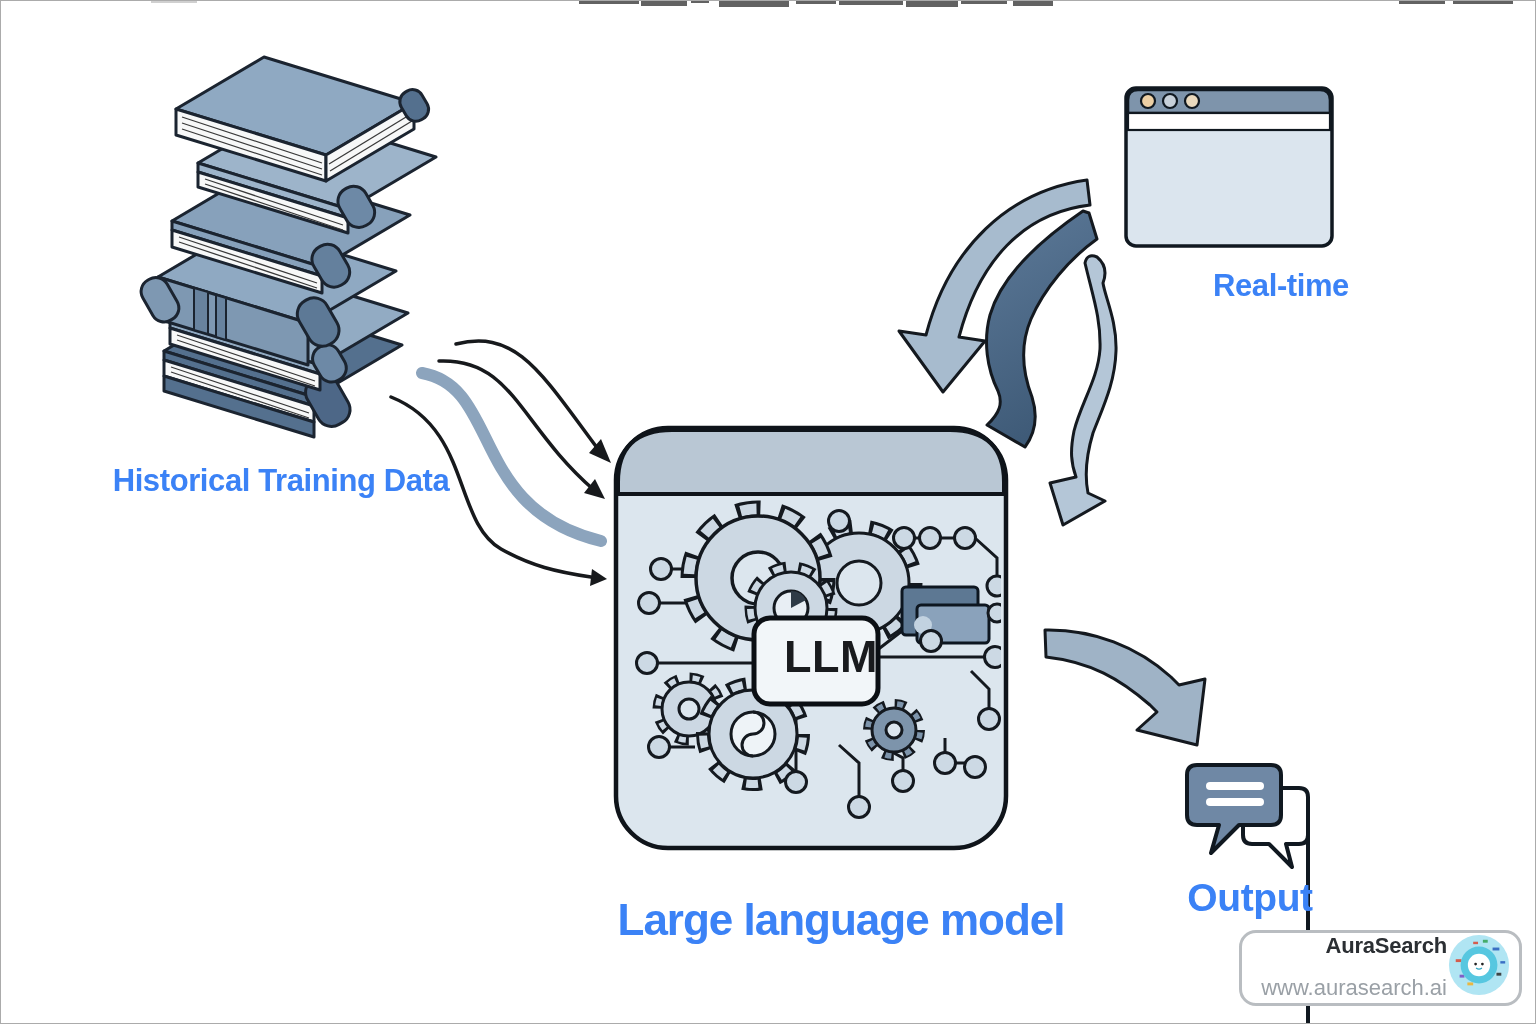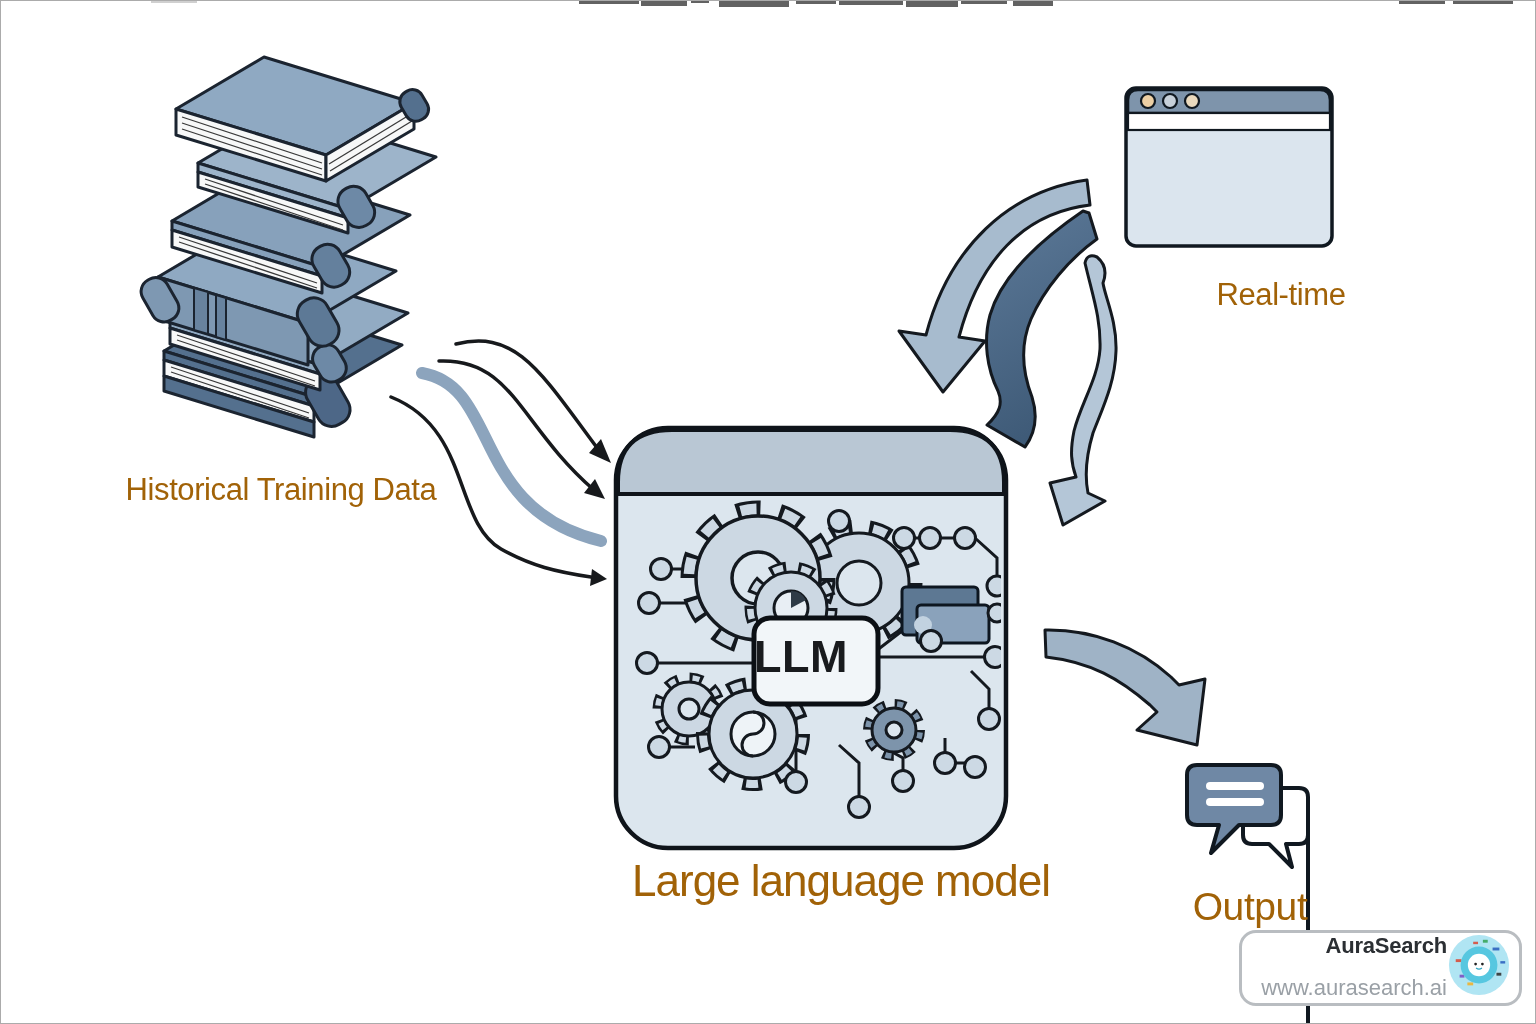--- a/index.html
+++ b/index.html
@@ -3,30 +3,30 @@
 <meta charset="utf-8">
 <style>
   html,body{margin:0;padding:0;background:#e8e8e8;}
   #stage{
     position:relative;width:1536px;height:1024px;margin:0 auto;
     background:#ffffff;border:1px solid #ababab;box-sizing:border-box;
     font-family:"Liberation Sans",sans-serif;overflow:hidden;
   }
   #scene{position:absolute;left:0;top:0;}
   .lbl{
-    position:absolute;font-weight:400;color:#a16207;text-align:center;
-    letter-spacing:-0.4px;line-height:1.22;margin-top:9px;
+    position:absolute;font-weight:700;color:#3b82f6;text-align:center;
+    letter-spacing:-0.4px;line-height:1.22;
   }
   .lbl-training{left:100px;top:461px;width:360px;font-size:31px;}
   .lbl-web{left:1140px;top:266px;width:280px;font-size:31px;line-height:1.25;}
-  .lbl-llm-caption{left:540px;top:844px;width:600px;font-size:44px;letter-spacing:-1px;}
+  .lbl-llm-caption{left:540px;top:892px;width:600px;font-size:44px;letter-spacing:-1px;}
   .lbl-output{left:1164px;top:873px;width:170px;font-size:39px;}
   .llm-badge-text{
     position:absolute;left:753px;top:630px;width:124px;font-size:45px;
-    font-weight:700;color:#191b1e;text-align:left;letter-spacing:0.5px;
+    font-weight:700;color:#191b1e;text-align:right;letter-spacing:0.5px;
   }
   .watermark{
     position:absolute;left:1238px;top:929px;width:283px;height:76px;
     background:#fff;border:3px solid #b9bdc1;border-radius:17px;
     box-sizing:border-box;display:flex;align-items:flex-start;justify-content:flex-end;
     padding-right:8px;
   }
   .wm-text{display:flex;flex-direction:column;align-items:flex-end;justify-content:center;}
   .wm-brand{font-size:22px;font-weight:700;color:#2b2f33;letter-spacing:-0.2px;}
   .wm-url{font-size:22px;color:#9aa0a6;margin-top:16px;}

